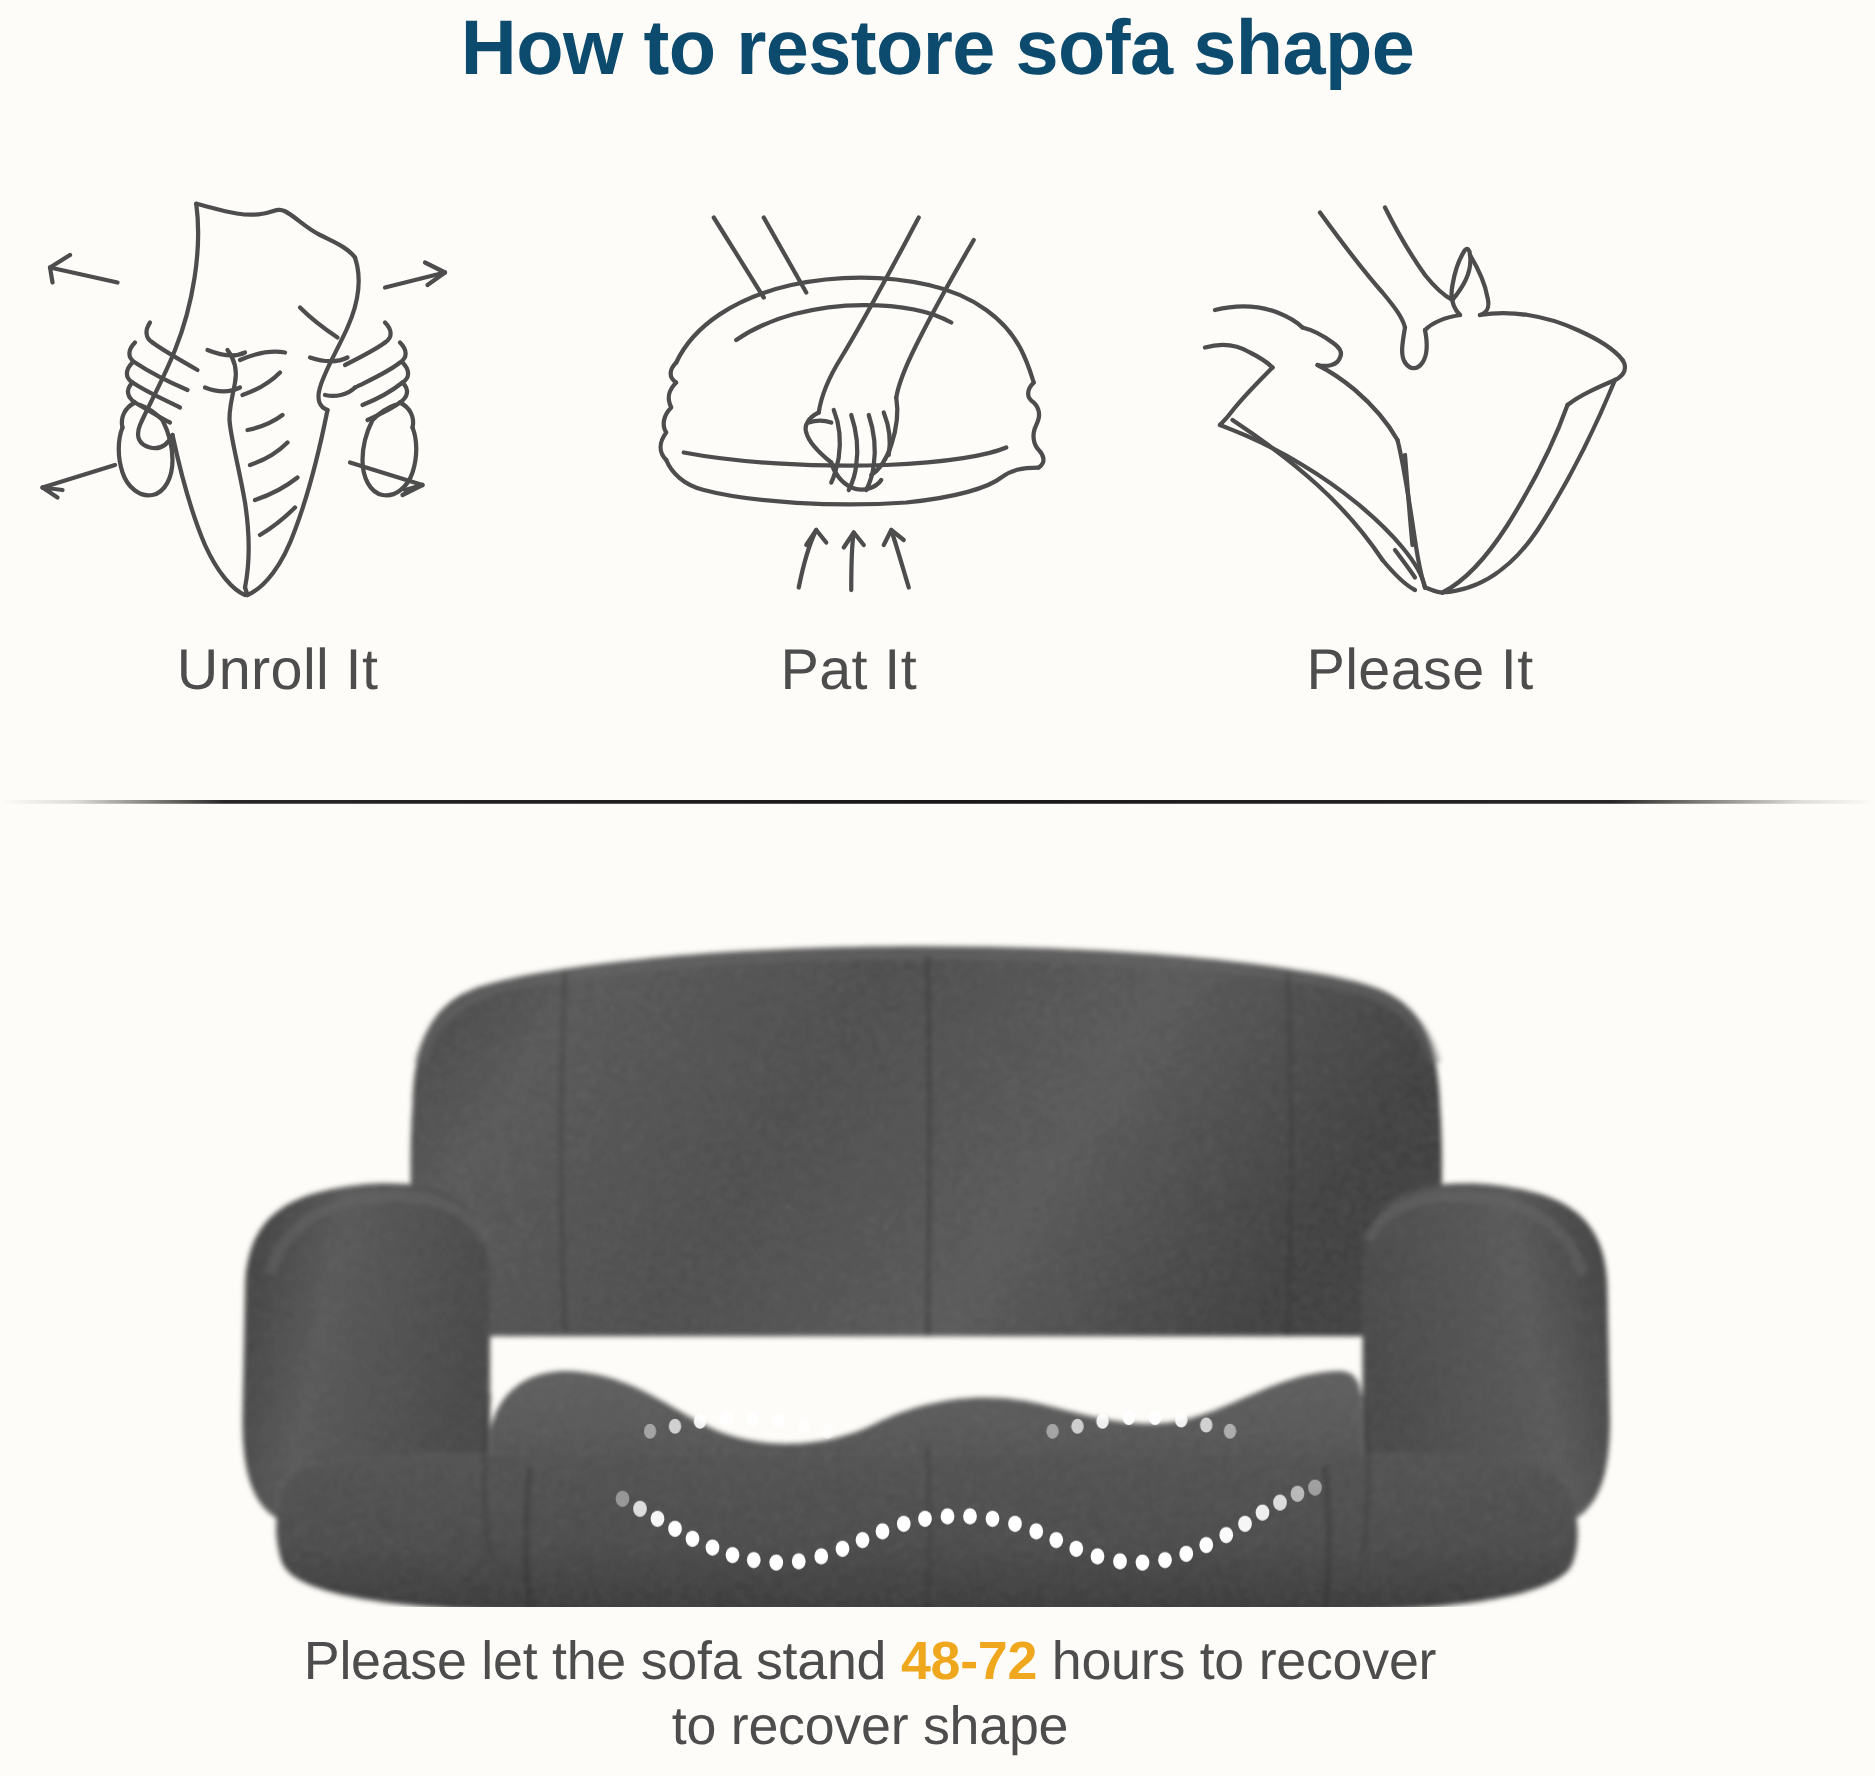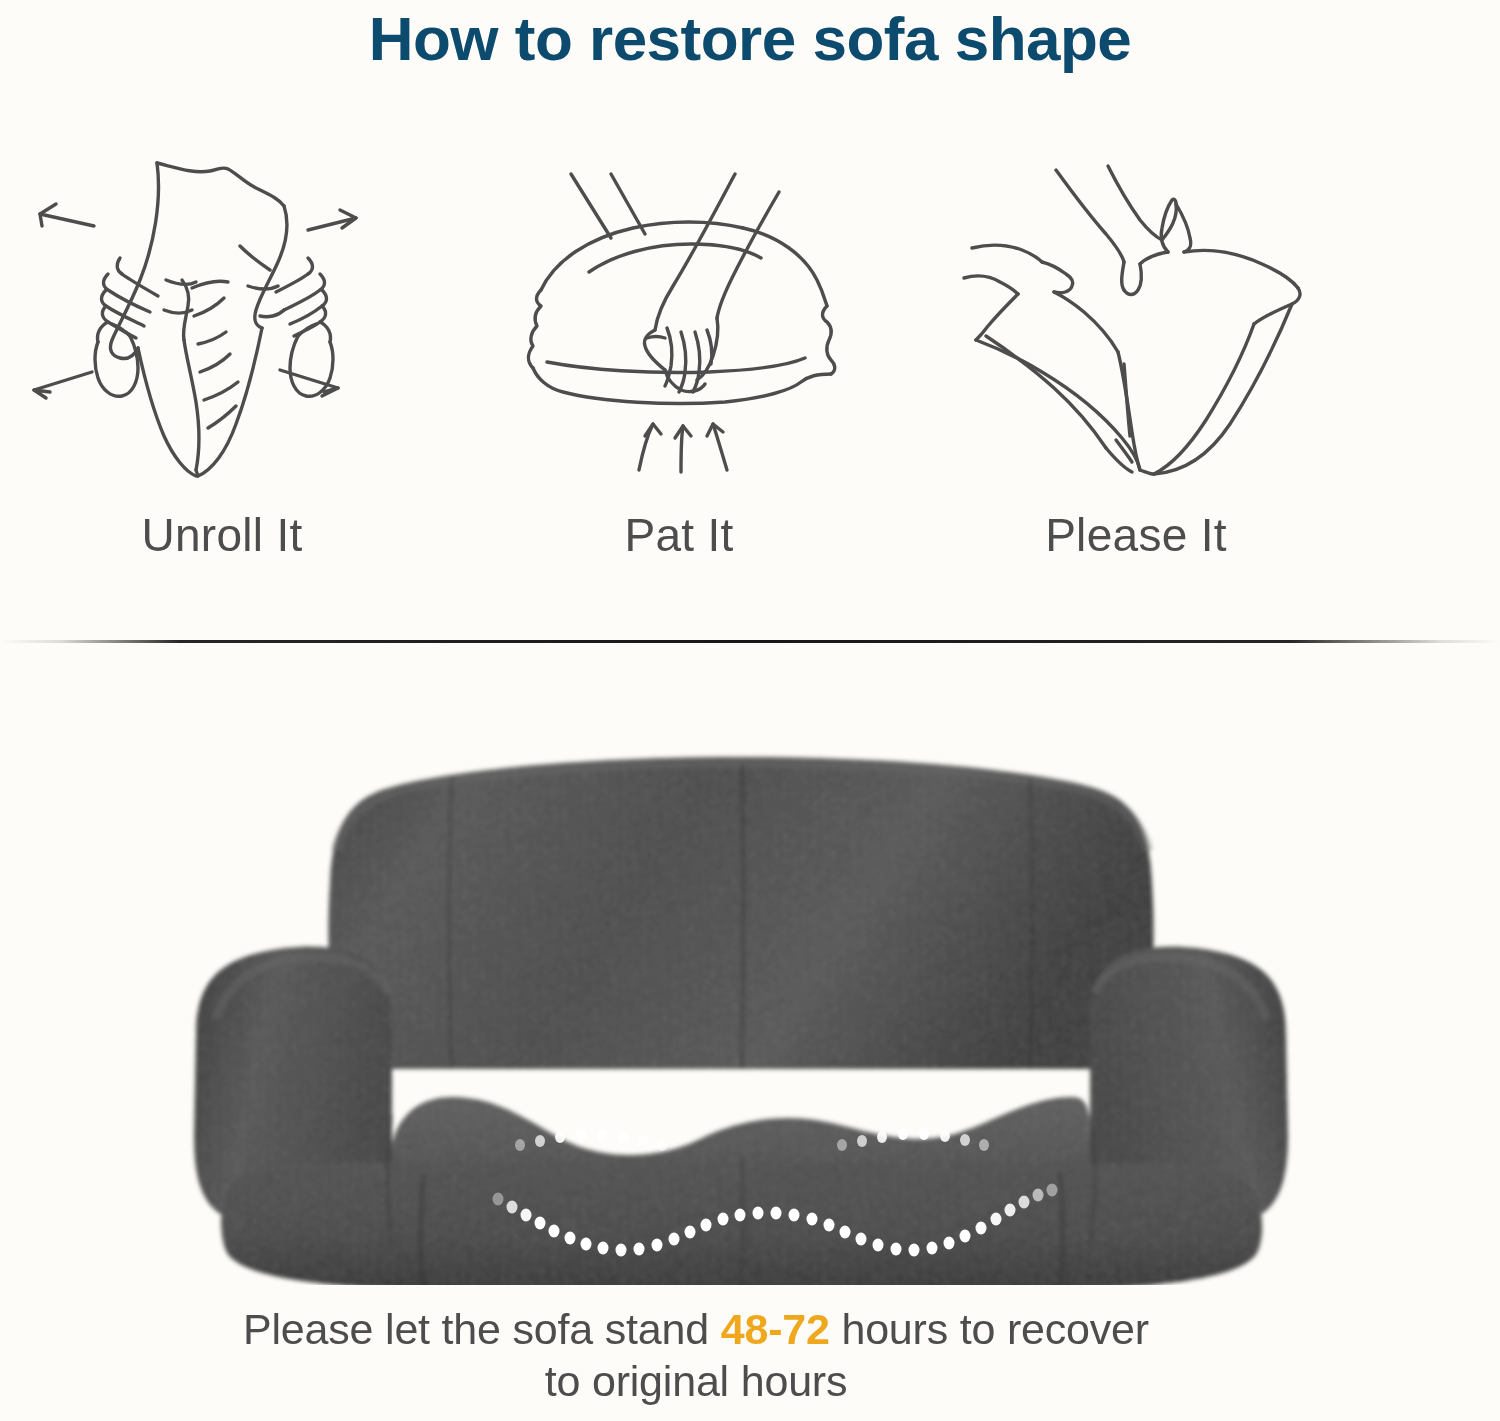--- a/index.html
+++ b/index.html
@@ -479,16 +479,16 @@
       </g>
     </svg>
   </div>
 
   <div class="caption">
     <div>
       <span>Please let the sofa stand</span>
       <span class="hl">48-72</span>
       <span>hours to recover</span>
     </div>
-    <div>to original hours</div>
+    <div>to recover shape</div>
   </div>
 
 </div>
 
 </body></html>

